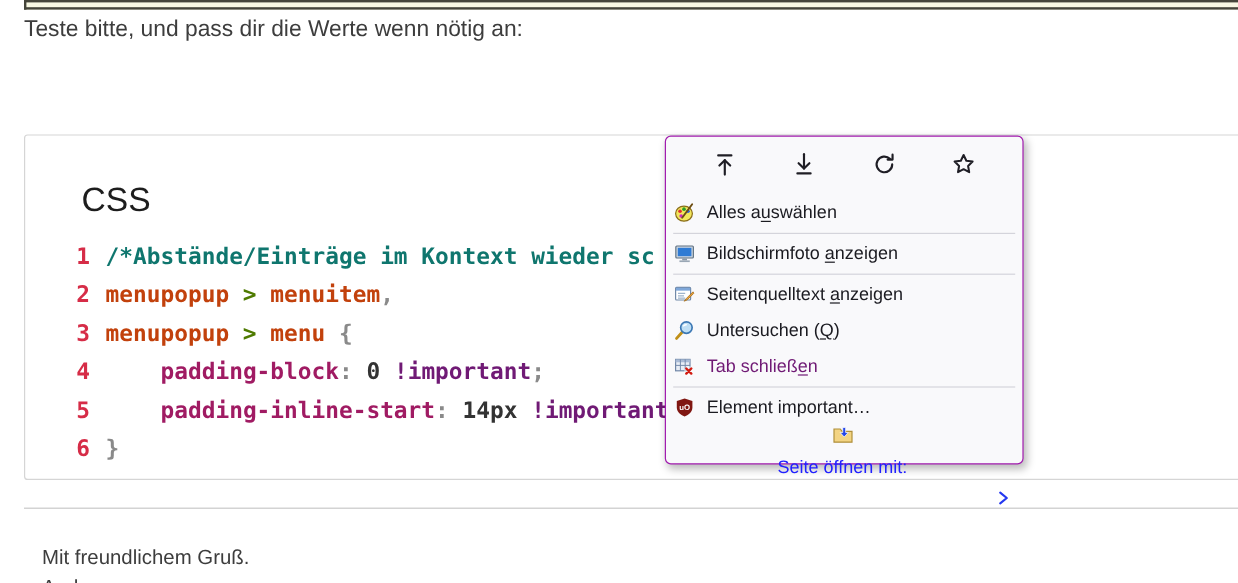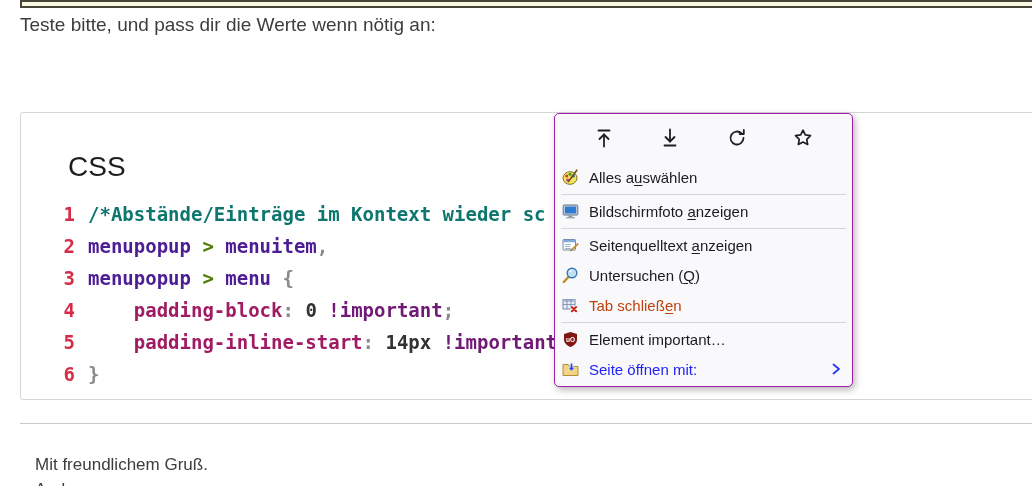--- a/index.html
+++ b/index.html
@@ -34,21 +34,21 @@
     font-family:"DejaVu Sans Mono", monospace;
     font-size:19px;line-height:32px;font-weight:bold;
     white-space:pre;
   }
   .code-line{display:flex;height:32px;}
   .code-gutter{
     width:54px;box-sizing:border-box;padding-right:13px;
     text-align:right;color:#d62c47;flex:none;
   }
   .seg-comment{color:#0f766e;}
-  .seg-selector{color:#4c1d95;}
+  .seg-selector{color:#c2410c;}
   .seg-combinator{color:#4e7a00;}
   .seg-punct{color:#8a8a8a;}
   .seg-brace{color:#8a8a8a;}
   .seg-property{color:#a01b63;text-align:right;}
   .seg-value{color:#333333;}
   .seg-important{color:#701a75;}
   .seg-plain{color:#333333;}
   
   .bottom-sep{position:absolute;left:20px;right:0;top:423px;height:1px;background:#c9c9c9;}
   .sig{position:absolute;left:20px;top:437px;margin:15px;font-size:17px;line-height:25px;color:#3d3d3d;}
@@ -65,22 +65,22 @@
     height:46px;padding:0 16px;color:#1f1e25;
   }
   .menu-nav-btn{display:flex;align-items:center;justify-content:center;width:32px;height:32px;cursor:default;}
   .menu-item{
     display:flex;align-items:center;height:30px;
     padding:0 10px 0 7px;gap:10px;cursor:default;
   }
   .menu-item .mi-icon{flex:none;width:17px;height:17px;display:flex;align-items:center;justify-content:center;}
   .menu-item .mi-label{white-space:nowrap;}
   .menu-item .mi-key{text-decoration:underline;text-underline-offset:2px;}
-  .menu-item.danger{color:#c2410c;}
-  .menu-item.link{color:#2121ff;}
+  .menu-item.danger{color:#701a75;}
+  .menu-item.link{color:#2121ff;flex-direction:column;}
   .mi-chevron{margin-left:auto;display:flex;align-items:center;}
   .menu-sep{height:1px;background:#d4d4db;margin:1.5px 6px;}
 </style>
 </head>
 <body>
 
 <div class="quote-sliver"></div>
 
 <p class="intro">Teste bitte, und pass dir die Werte wenn nötig an:</p>
 

